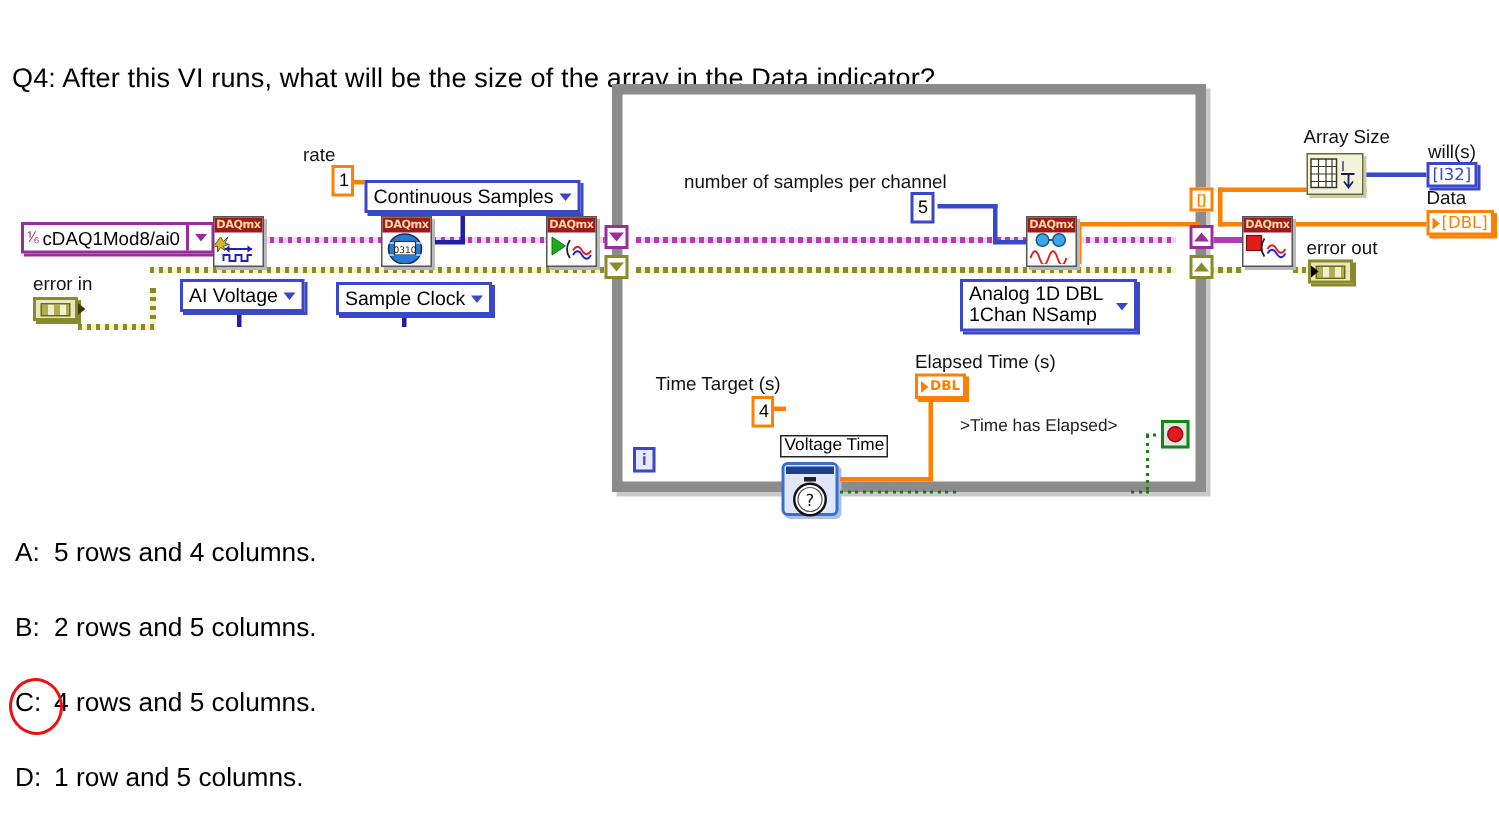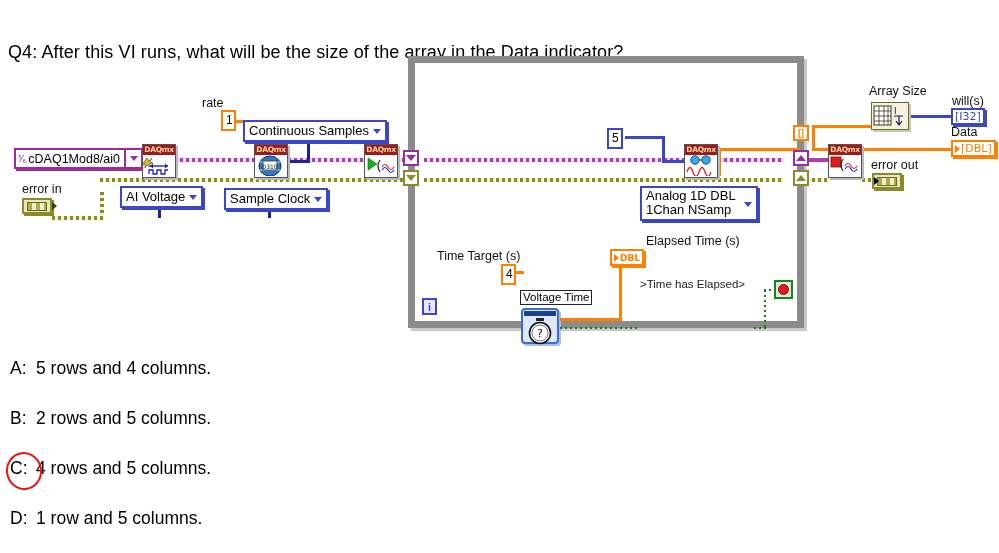--- a/index.html
+++ b/index.html
@@ -506,20 +506,21 @@
   <div class="tunnel orange" style="left:793px; top:85px;">
     <span>[]</span>
   </div>
   <div class="tunnel purple" style="left:793px; top:110px;">
       <span class="tri-up"></span>
     </div>
   <div class="tunnel olive" style="left:793px; top:130px;">
       <span class="tri-up"></span>
     </div>
 
+  <div class="lbl" style="left:456px; top:74px;">number of samples per channel</div>
   <div class="const const-blue" style="left:607px; top:88px; width:16px;">
     <span>5</span>
   </div>
 
   <div class="daqmx" style="left:684px; top:104px;">
     <div class="bar">DAQmx</div>
     <div class="body">
       <svg width="31" height="21" viewBox="0 0 31 21">
         <circle cx="10" cy="5" r="4.2" fill="#3aa8e8" stroke="#15557f" stroke-width="1"></circle>
         <circle cx="21" cy="5" r="4.2" fill="#3aa8e8" stroke="#15557f" stroke-width="1"></circle>
@@ -548,21 +549,21 @@
       <rect x="13" y="1" width="8" height="3" fill="#222"></rect>
       <circle cx="17" cy="16" r="10.5" fill="#ffffff" stroke="#111" stroke-width="1.6"></circle>
       <circle cx="17" cy="16" r="8" fill="#ffffff" stroke="#555" stroke-width="0.8"></circle>
       <text x="17" y="20" font-size="11" text-anchor="middle" font-family="DejaVu Sans" fill="#111">?</text>
     </svg>
   </div>
 
   <div class="wire w-orange" style="left:560px; top:278px; width:62px; height:3px;"></div>
   <div class="wire w-orange" style="left:619px; top:226px; width:3px; height:55px;"></div>
 
-  <div class="lbl" style="left:610px; top:194px;margin-left:36px;">Elapsed Time (s)</div>
+  <div class="lbl" style="left:610px; top:194px;">Elapsed Time (s)</div>
   <div class="arr-ind dbl" style="left:610px; top:209px; box-shadow:2px 2px 0 0 #ff8000;">
     <span style="width:0;height:0;border-top:4px solid transparent;border-bottom:4px solid transparent;border-left:5px solid #ff8000;margin-right:1px;"></span>
     <span>DBL</span>
   </div>
 
   <div class="wire-green-dot" style="left:560px; top:287px; width:78px;"></div>
   <div class="lbl-sm" style="left:640px; top:238px; color:#222;">&gt;Time has Elapsed&gt;</div>
   <div class="wire-green-dot" style="left:754px; top:287px; width:12px;"></div>
   <div class="wire-green-dot-v" style="left:764px; top:250px; height:38px;"></div>
   <div class="wire-green-dot" style="left:764px; top:249px; width:12px;"></div>

